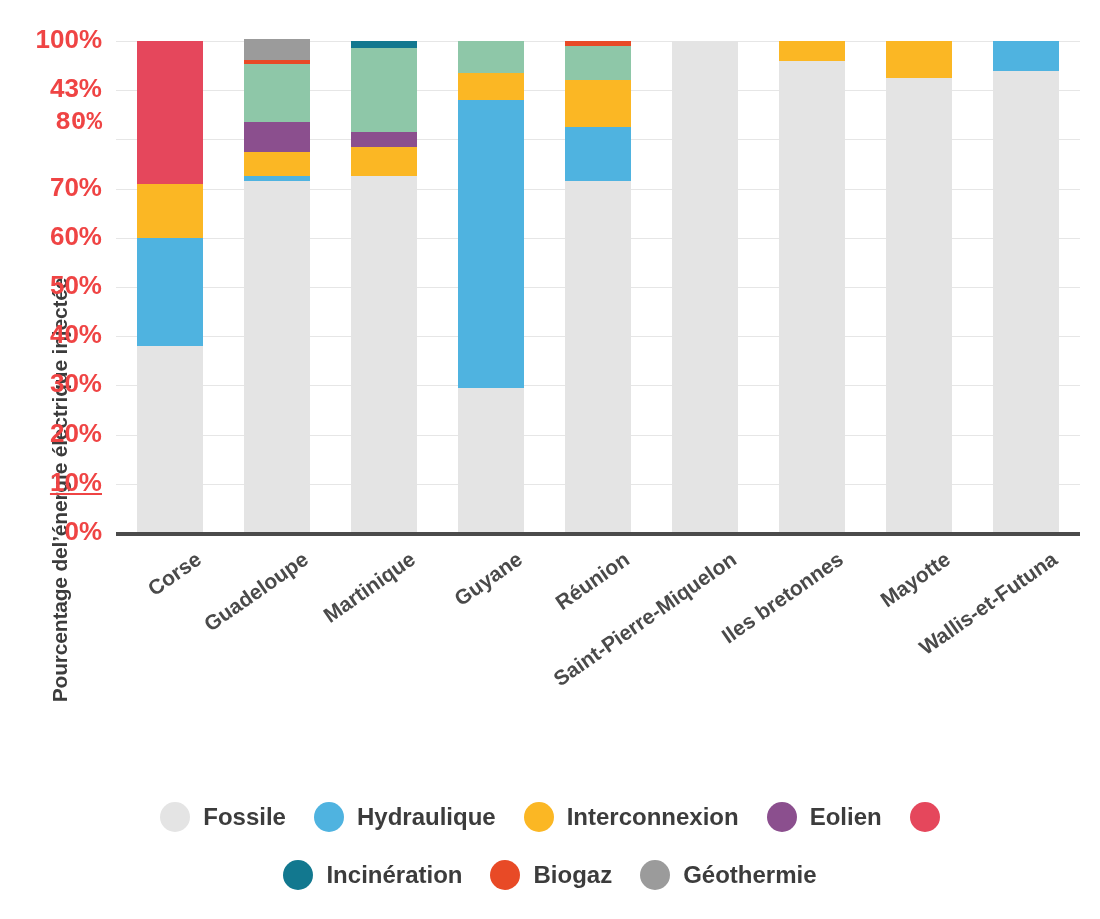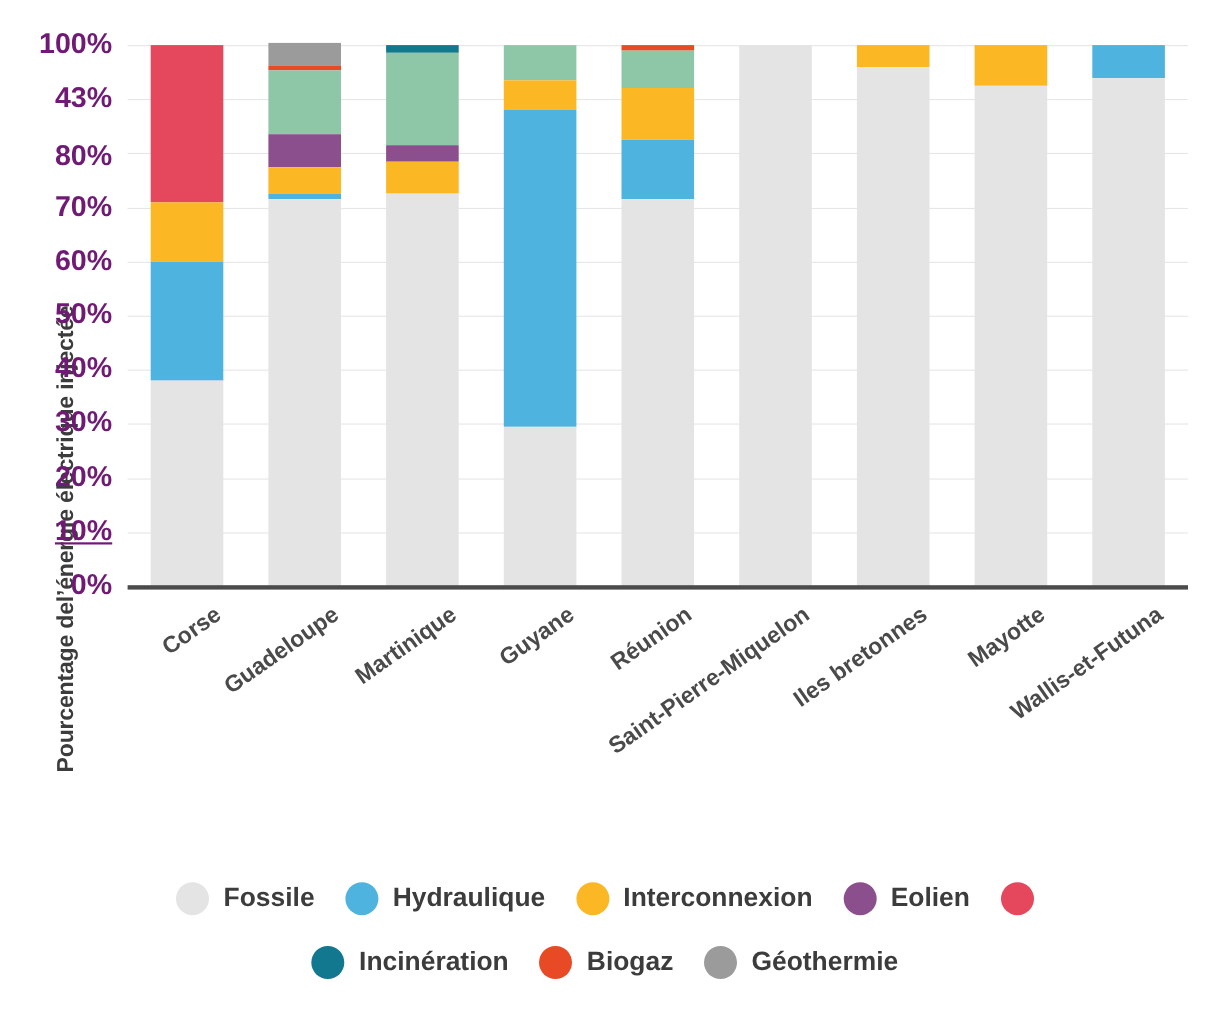--- a/index.html
+++ b/index.html
@@ -42,21 +42,21 @@
     position: absolute;
     left: 116px; top: 532px;
     width: 964px; height: 4px;
     background: #4b4b4b;
   }
   .ytick-wrap { position: absolute; left: 0; top: 0; width: 110px; height: 919px; }
   .ytick-lbl {
     position: absolute;
     right: 8px;
     text-align: left;
-    font-size: 26px; font-weight: 700; color: #701a75;
+    font-size: 26px; font-weight: 700; color: #ef4444;
     transform: translateY(-100%);
     line-height: 1;
     white-space: nowrap;
   }
 
   
   .bar {
     position: absolute;
     bottom: 0;
     width: 66px;
@@ -110,21 +110,21 @@
 
 <div id="root">
 
   <div id="ytitle">
     <span>Pourcentage del’énergie électrique injectée</span>
   </div>
 
   <div class="ytick-wrap" id="ytick-wrap">
       <div class="ytick-lbl" style="top: 52px;">100%</div>
       <div class="ytick-lbl" style="top: 101.2px;">43%</div>
-      <div class="ytick-lbl" style="top: 154px;">80%</div>
+      <div class="ytick-lbl" style="top: 135px; font-family: Liberation Mono, monospace;">80%</div>
       <div class="ytick-lbl" style="top: 199.6px;">70%</div>
       <div class="ytick-lbl" style="top: 248.8px;">60%</div>
       <div class="ytick-lbl" style="top: 298px;">50%</div>
       <div class="ytick-lbl" style="top: 347.2px;">40%</div>
       <div class="ytick-lbl" style="top: 396.4px;">30%</div>
       <div class="ytick-lbl" style="top: 445.6px;">20%</div>
       <div class="ytick-lbl" style="top: 494.8px; text-decoration: underline;">10%</div>
       <div class="ytick-lbl" style="top: 544px;">0%</div>
     </div>
 

